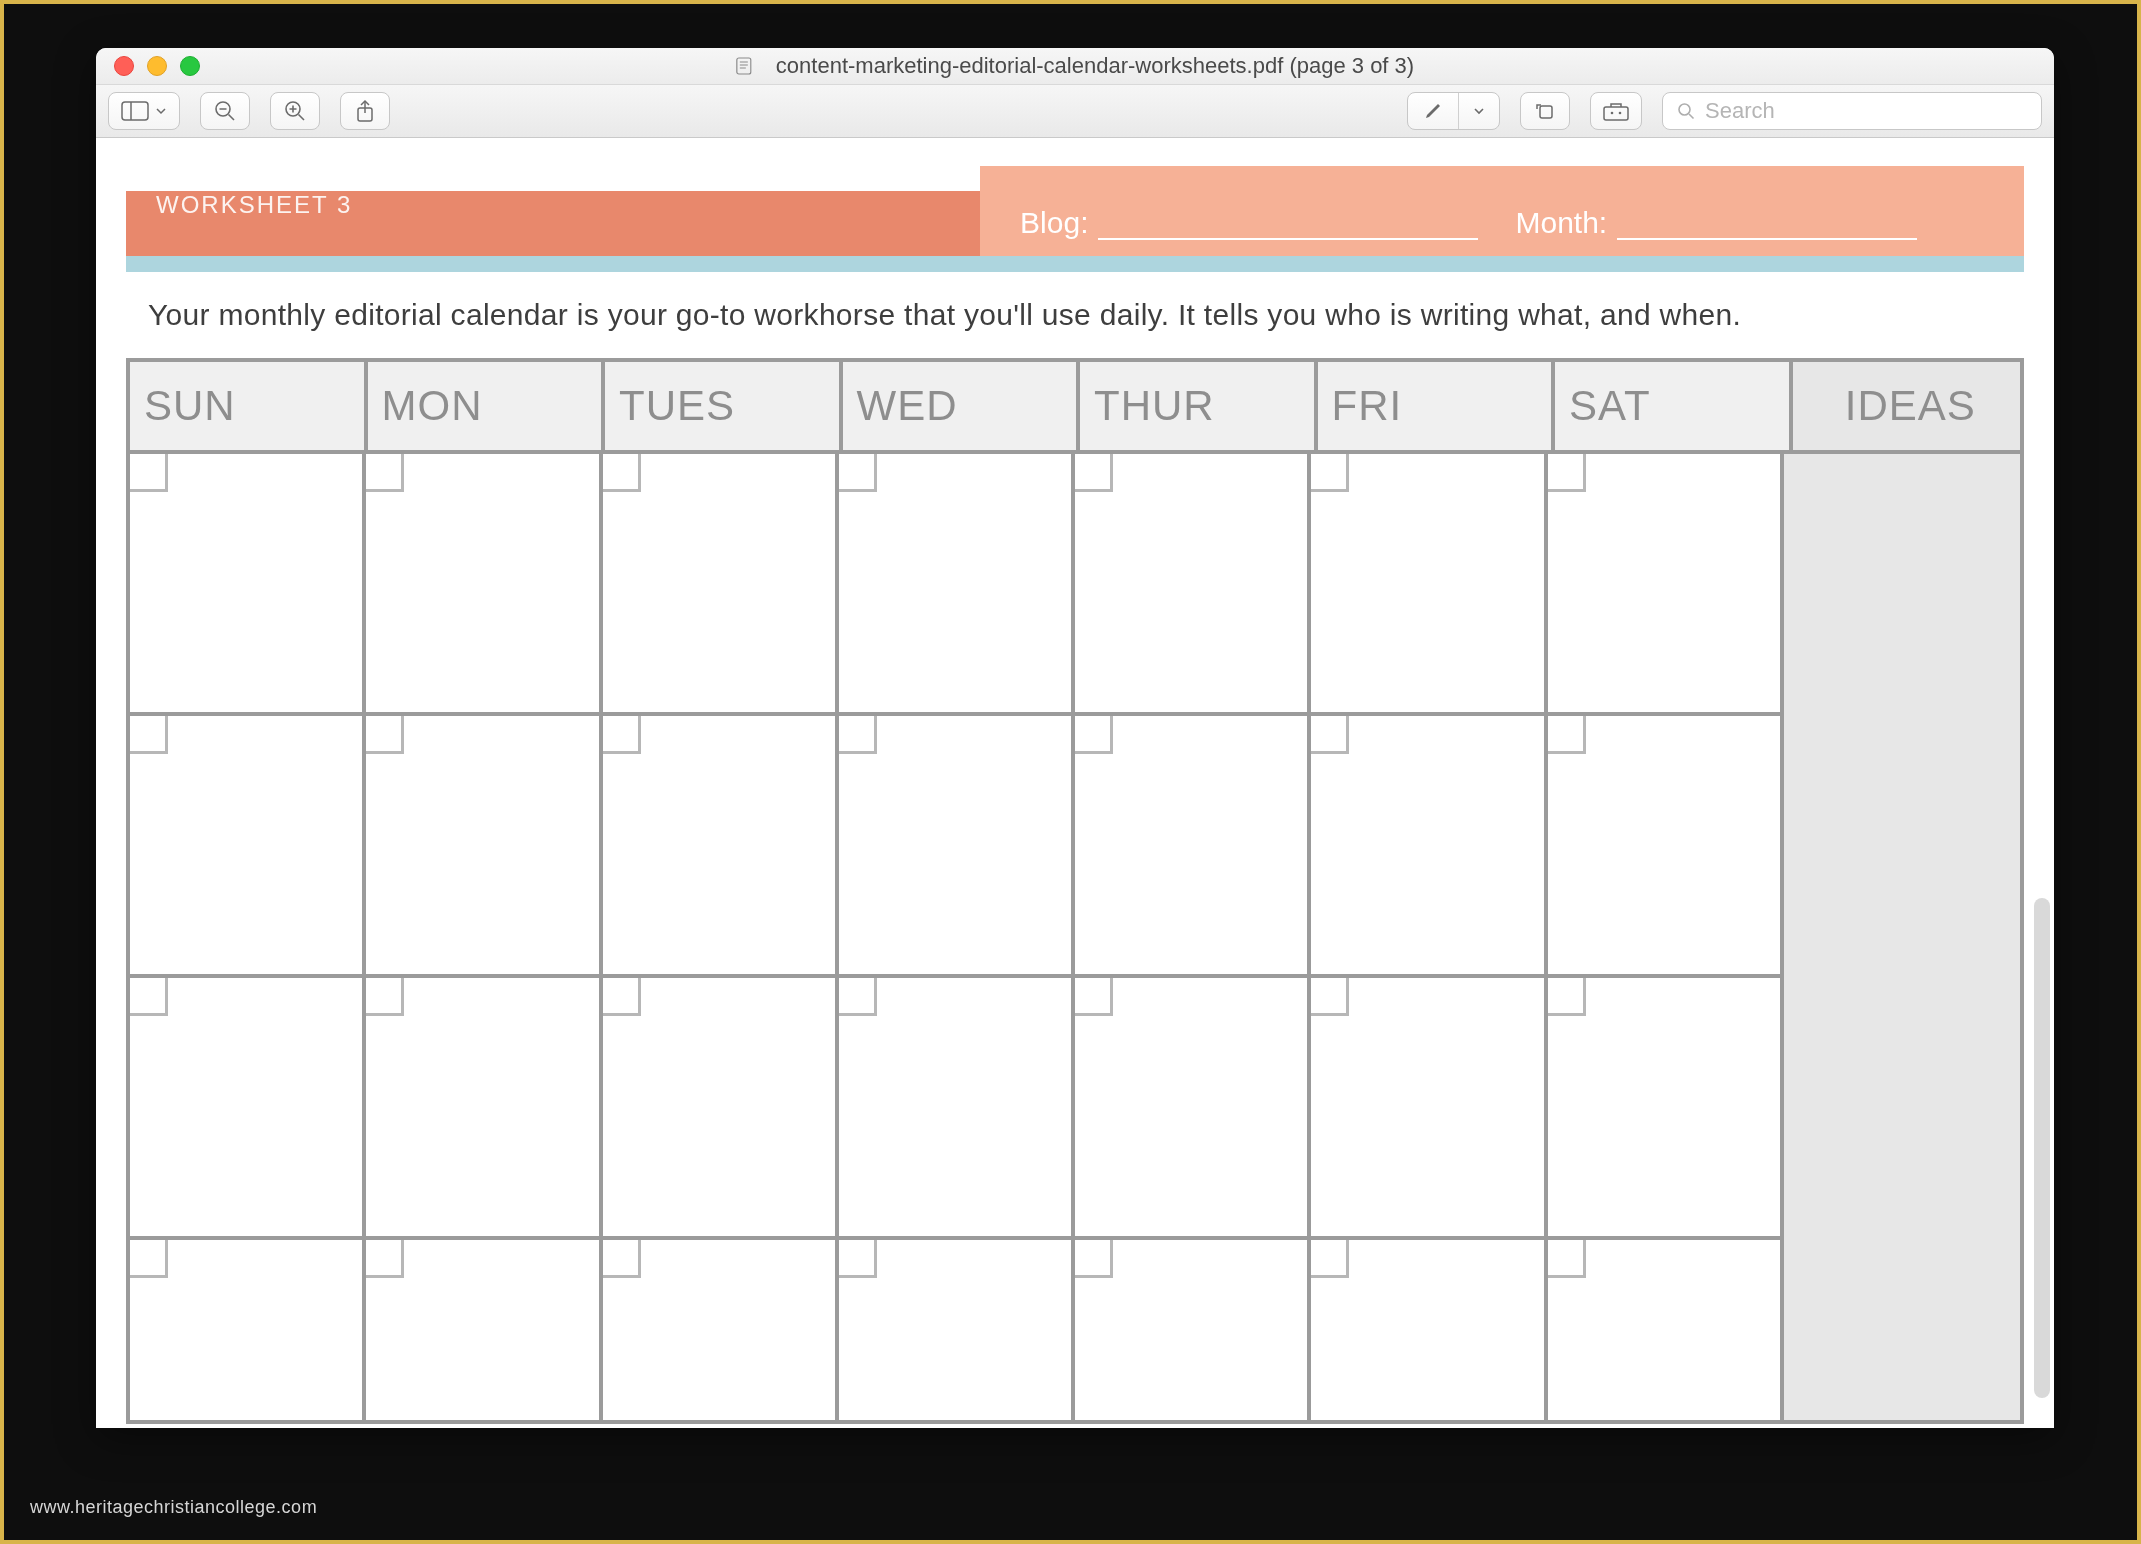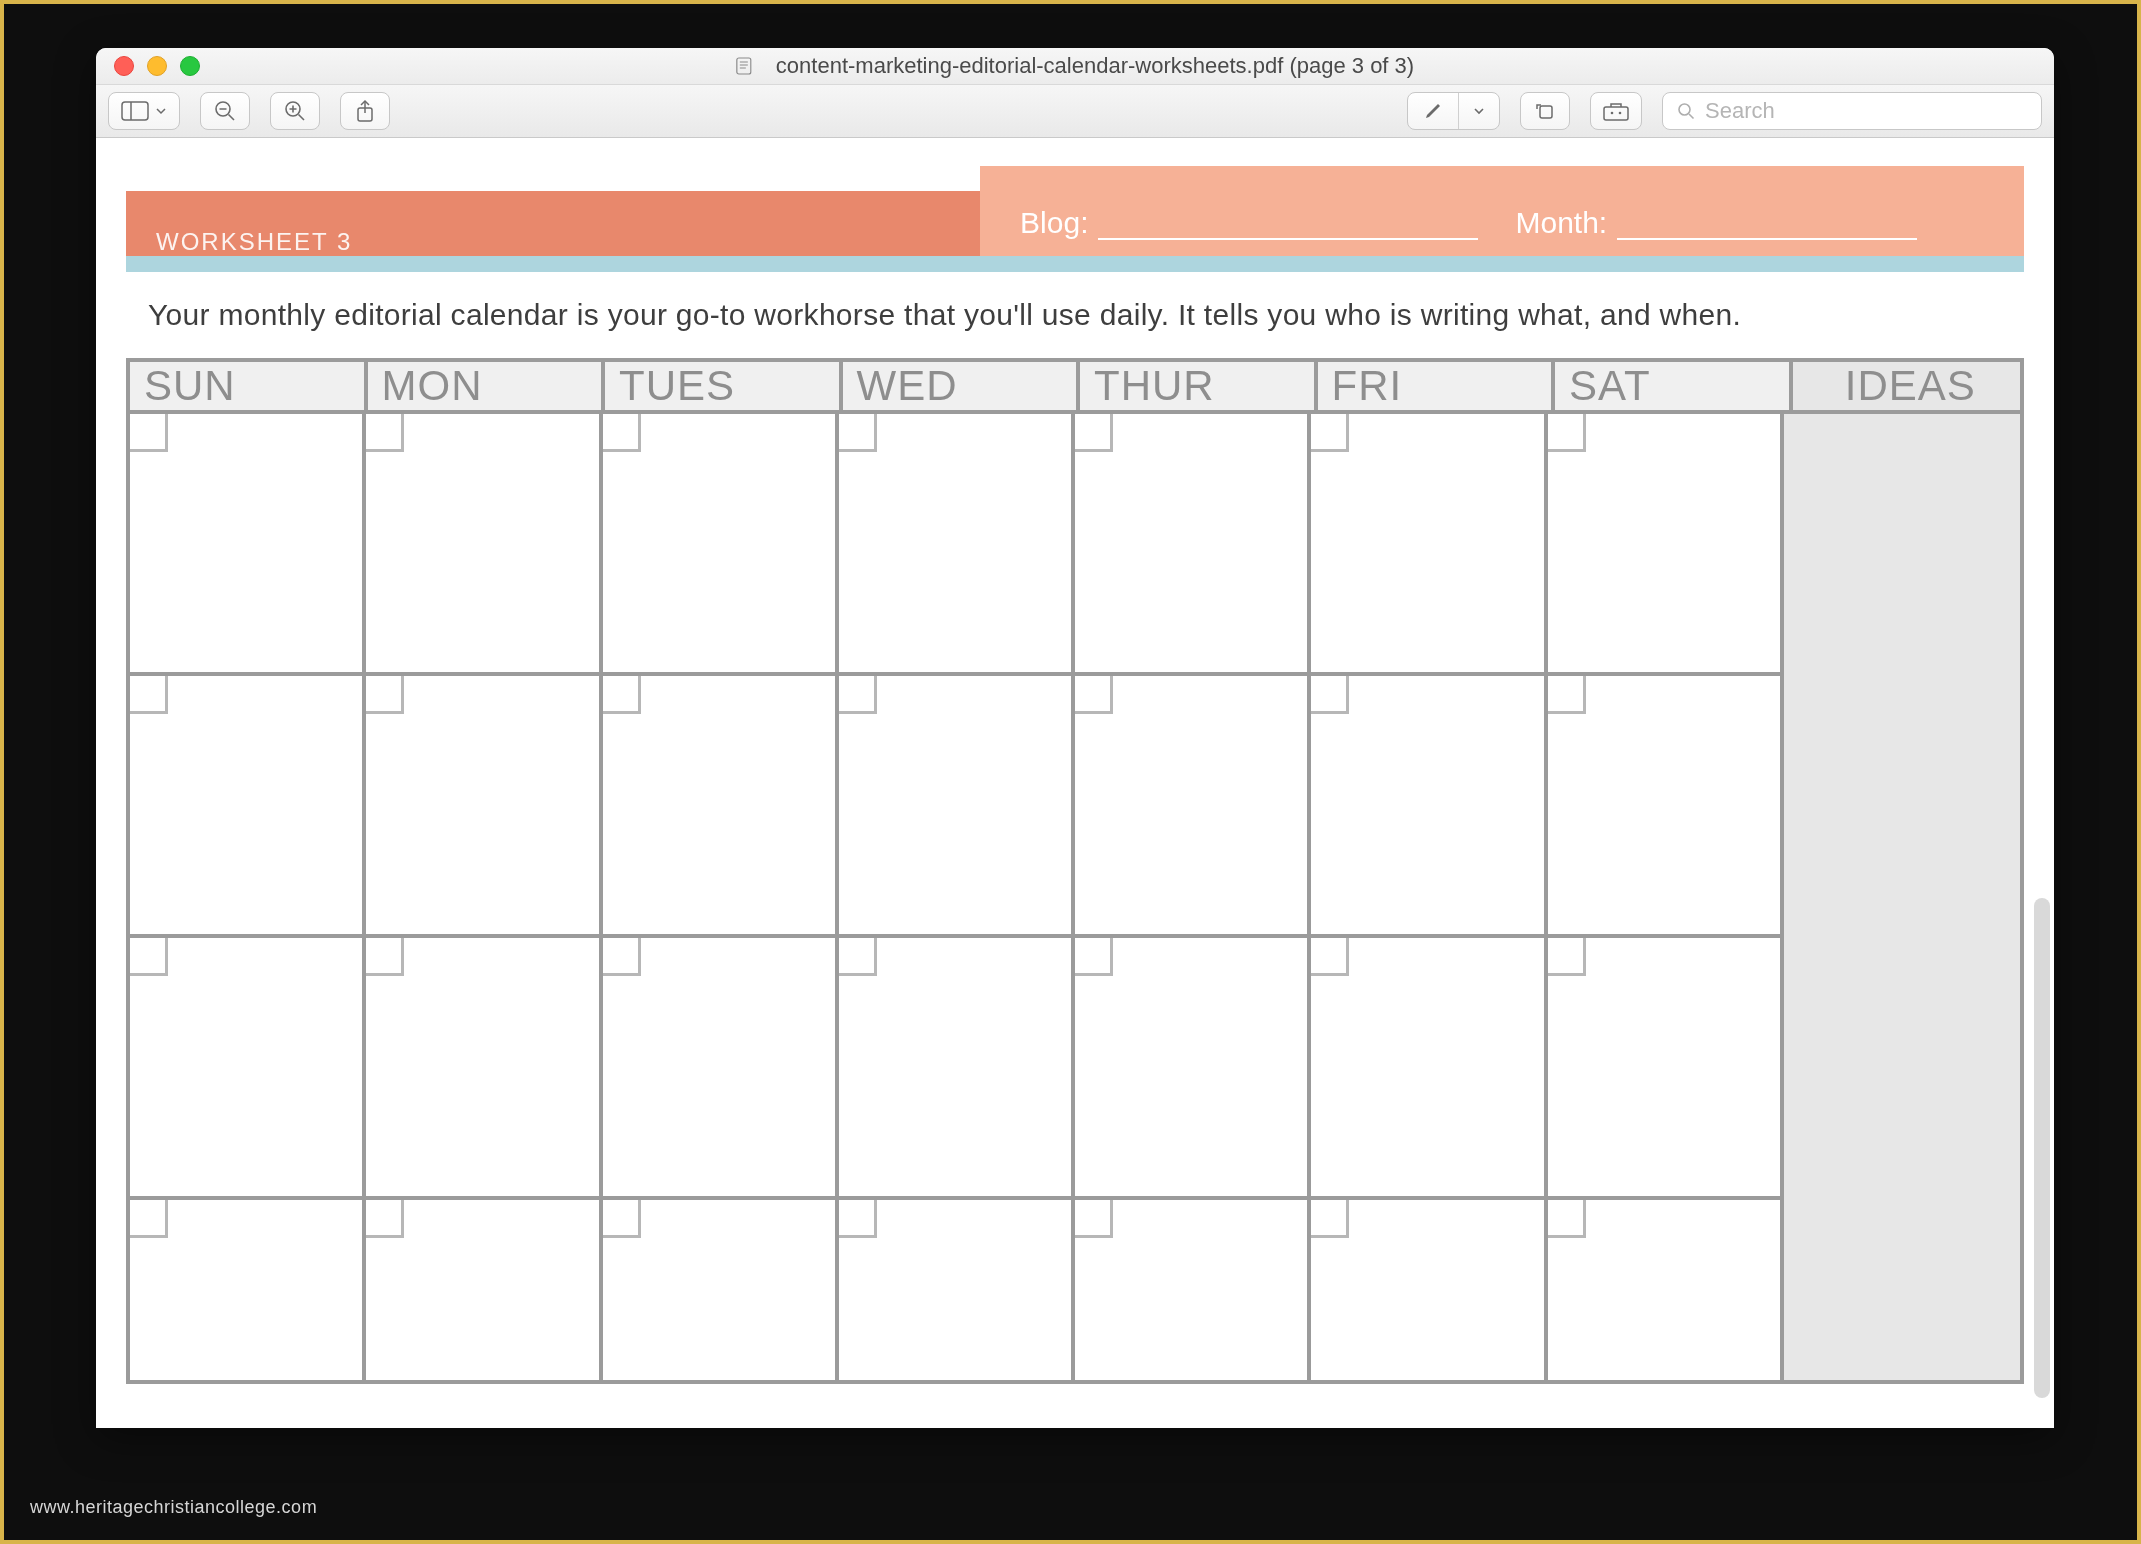--- a/index.html
+++ b/index.html
@@ -153,21 +153,21 @@
   
   .banner {
     display:flex;
     height: 90px;
     border-radius: 0;
     overflow:hidden;
   }
   .banner-left {
     background:#e8886c;
     display:flex;
-    align-items:flex-end;
+    align-items:flex-start;
     padding: 0 38px 0 30px;
     gap: 34px;
     flex: 0 0 45%;
     margin-top: 25px;
   }
   .ws-label {
     color:#fff;
     opacity:.9;
     font-size:24px;
     letter-spacing:2px;
@@ -217,21 +217,21 @@
 
   
   .calendar {
     margin: 0 0 0 0;
     border: 4px solid #9b9b9b;
   }
   .cal-head {
     display:flex;
     background:#f0f0f0;
     border-bottom:4px solid #9b9b9b;
-    height: 52px;
+    height: 92px;
   }
   .cal-head .col {
     border-right:4px solid #9b9b9b;
     display:flex; align-items:center;
     padding-left:14px;
     font-size:42px;
     color:#8e8e8e;
     letter-spacing:1px;
     font-weight:500;
   }

